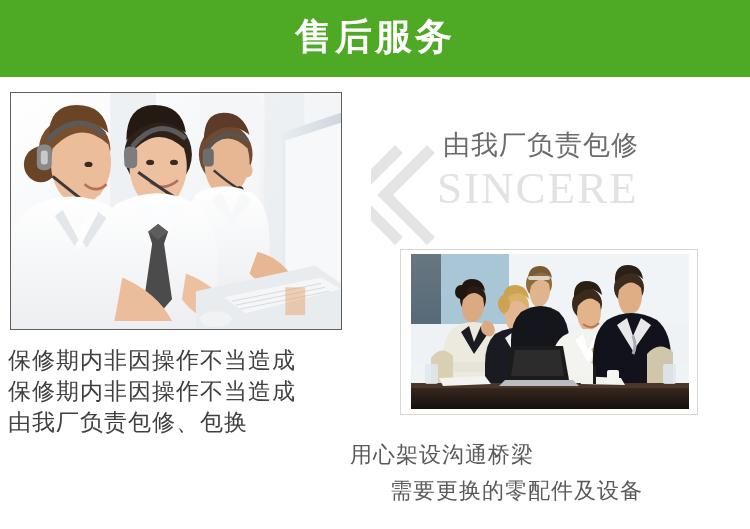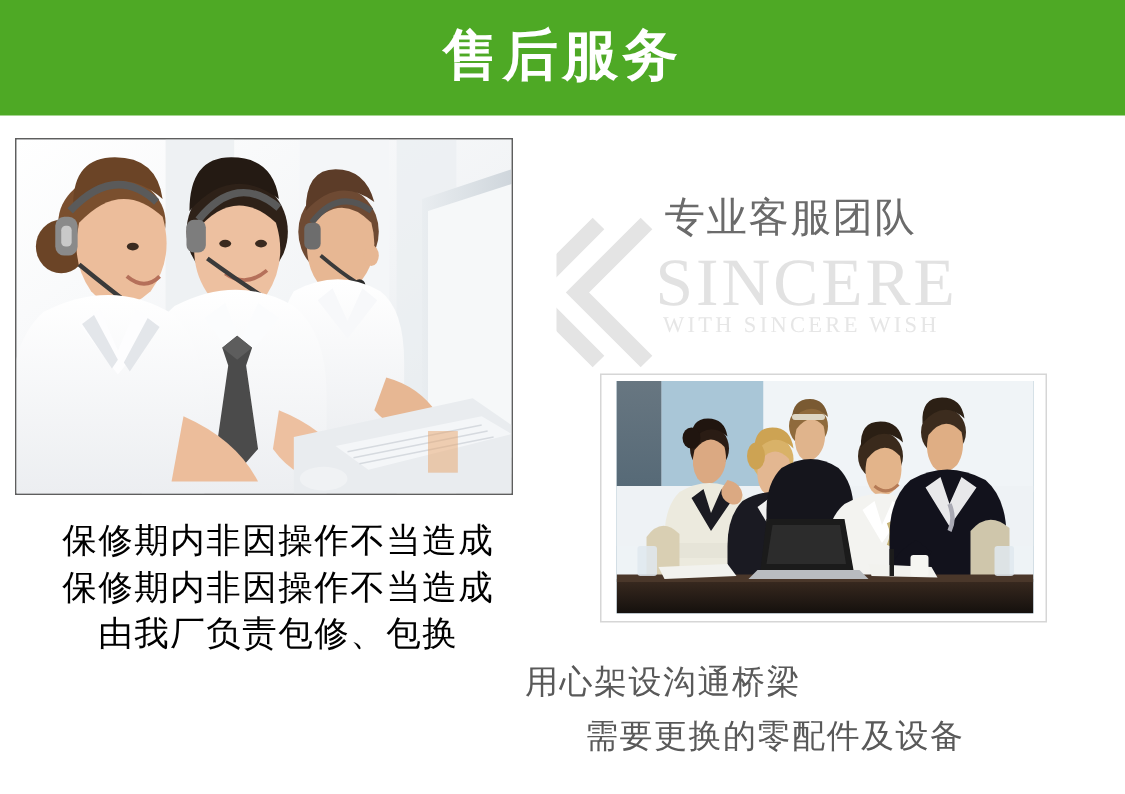--- a/index.html
+++ b/index.html
@@ -119,22 +119,21 @@
     background: #9fb8c8;
   }
   .photo-right svg { display: block; width: 100%; height: 100%; }
 
   
   .caption-left {
     position: absolute;
     left: 8px;
     top: 345px;
     width: 355px;
-    text-align: center;
-    color: #000000;
+    color: #404040;
     font-size: 23px;
     line-height: 31px;
     letter-spacing: 1px;
     font-family: "Liberation Sans", "DejaVu Sans", sans-serif;
   }
   .caption-left .line { display: block; }
 
   .caption-right {
     position: absolute;
     left: 350px;
@@ -258,23 +257,22 @@
     </svg>
   </div>
 
   <div class="chevron-mark">
     <svg viewBox="0 0 66 104" preserveAspectRatio="none">
       <polyline points="60,6 14,52 60,98" fill="none" stroke="#e4e4e4" stroke-width="11"></polyline>
       <polyline points="28,6 -18,52 28,98" fill="none" stroke="#e4e4e4" stroke-width="11"></polyline>
     </svg>
   </div>
 
-  <div class="team-title">专业客服团队</div>
+  <div class="team-title">由我厂负责包修</div>
   <div class="service-word">SINCERE</div>
-  <div class="service-sub">WITH SINCERE WISH</div>
 
   <div class="photo-right-frame">
     <div class="photo-right">
       <svg viewBox="0 0 278 155" preserveAspectRatio="none">
         <defs>
           <linearGradient id="wallG" x1="0" y1="0" x2="0" y2="1">
             <stop offset="0%" stop-color="#cfe0ea"></stop>
             <stop offset="100%" stop-color="#a9c4d4"></stop>
           </linearGradient>
           <linearGradient id="deskG" x1="0" y1="0" x2="0" y2="1">

